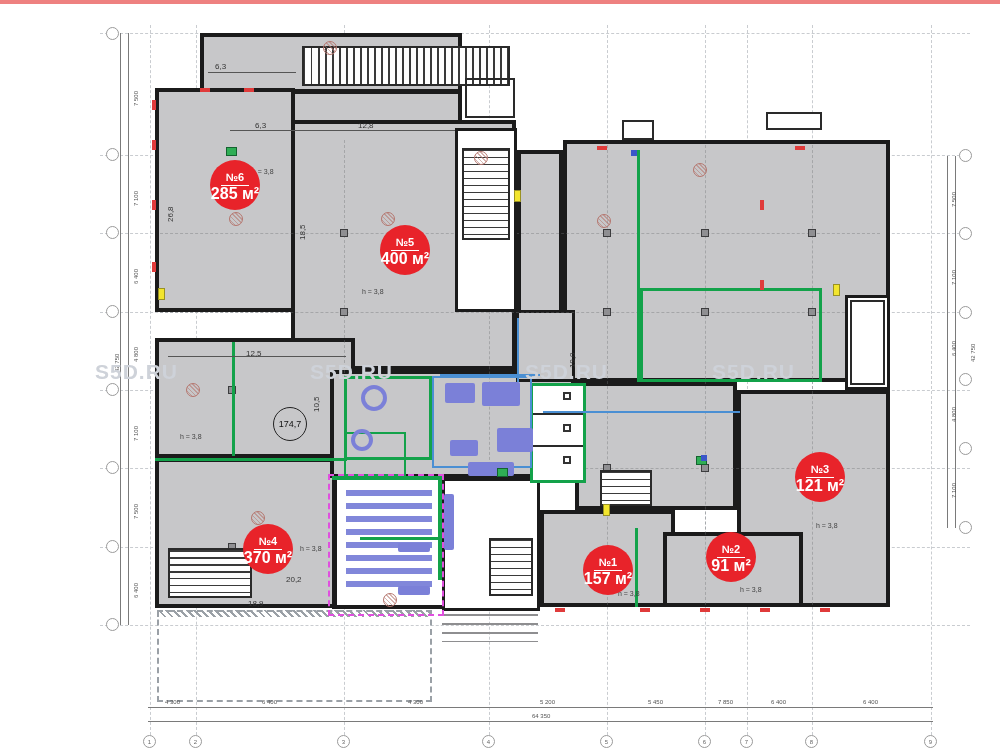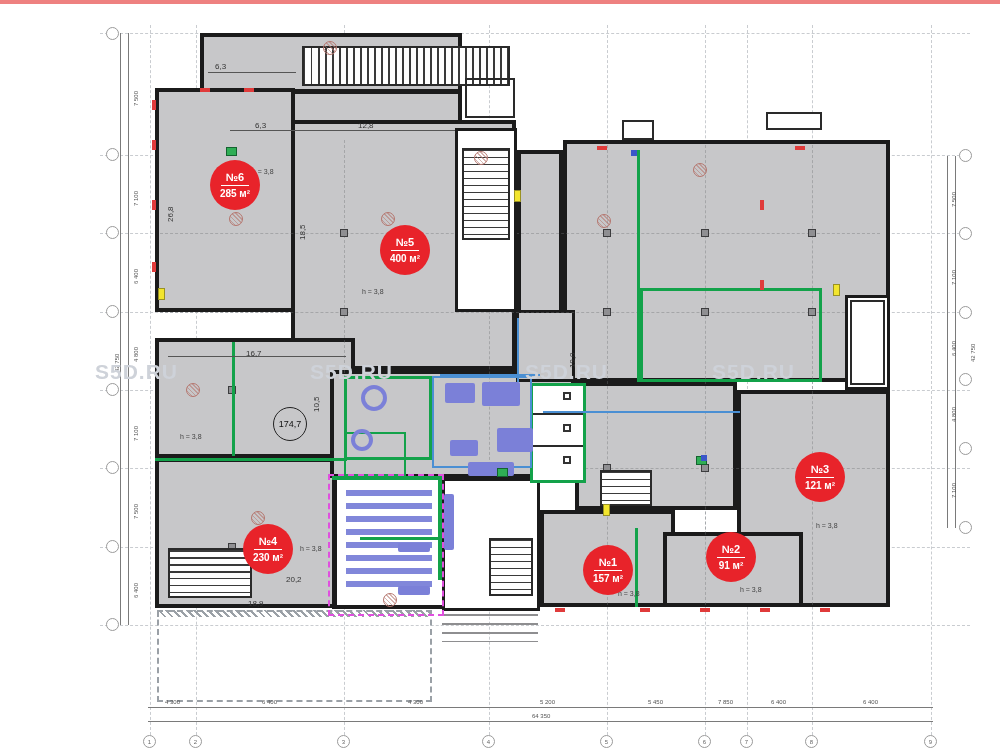--- a/index.html
+++ b/index.html
@@ -38,21 +38,21 @@
   .rm{background:#e03b3b;z-index:7;}
   .ym{background:#f2e52e;border:1px solid #9a9222;z-index:7;}
   .gm{background:#2fae55;border:1px solid #14632f;z-index:7;}
   .bm{background:#3a56c9;z-index:7;}
   .stamp{width:14px;height:14px;border-radius:50%;border:1.5px solid #b5756d;z-index:7;
          background:repeating-linear-gradient(45deg,rgba(181,117,109,.55) 0 1px,transparent 1px 3px);}
   
   .badge{width:50px;height:50px;border-radius:50%;background:#e8232a;color:#fff;z-index:10;
          display:flex;flex-direction:column;align-items:center;justify-content:center;font-weight:bold;}
   .badge .num{font-size:11px;line-height:12px;border-bottom:1px solid #fff;padding:0 5px 2px;}
-  .badge .ar{font-size:10px;line-height:11px;padding-top:2px;}
+  .badge .ar{font-size:16px;line-height:11px;padding-top:2px;}
   .acirc{width:34px;height:34px;border-radius:50%;border:1.5px solid #222;z-index:9;
          display:flex;align-items:center;justify-content:center;font-size:9px;color:#111;}
   .wm{font-size:21px;font-weight:bold;letter-spacing:1px;color:#ced2d9;z-index:11;}
   .dim{font-size:8px;color:#333;z-index:9;white-space:nowrap;}
   .hn{font-size:7px;color:#444;z-index:9;white-space:nowrap;}
   .vert{transform:rotate(-90deg);transform-origin:left top;}
   .dimline{background:#555;z-index:8;}
   
   .axline{background:#7a7a7a;z-index:2;}
   .bub{width:13px;height:13px;border-radius:50%;border:1px solid #9a9a9a;background:#fff;z-index:3;
@@ -213,21 +213,21 @@
 <div class="abs badge" style="left:210px;top:160px">
   <span class="num">№6</span>
   <span class="ar">285 м²</span>
 </div>
 <div class="abs badge" style="left:380px;top:225px">
   <span class="num">№5</span>
   <span class="ar">400 м²</span>
 </div>
 <div class="abs badge" style="left:243px;top:524px">
   <span class="num">№4</span>
-  <span class="ar">230 м²</span>
+  <span class="ar">370 м²</span>
 </div>
 <div class="abs badge" style="left:795px;top:452px">
   <span class="num">№3</span>
   <span class="ar">121 м²</span>
 </div>
 <div class="abs badge" style="left:706px;top:532px">
   <span class="num">№2</span>
   <span class="ar">91 м²</span>
 </div>
 <div class="abs badge" style="left:583px;top:545px">
@@ -242,21 +242,21 @@
 <div class="abs hn" style="left:362px;top:288px">h = 3,8</div>
 <div class="abs hn" style="left:180px;top:433px">h = 3,8</div>
 <div class="abs hn" style="left:300px;top:545px">h = 3,8</div>
 <div class="abs hn" style="left:618px;top:590px">h = 3,8</div>
 <div class="abs hn" style="left:740px;top:586px">h = 3,8</div>
 <div class="abs hn" style="left:816px;top:522px">h = 3,8</div>
 
 <div class="abs dim" style="left:215px;top:62px">6,3</div>
 <div class="abs dim" style="left:255px;top:121px">6,3</div>
 <div class="abs dim" style="left:358px;top:121px">12,8</div>
-<div class="abs dim" style="left:246px;top:349px">16,7</div>
+<div class="abs dim" style="left:246px;top:349px">12,5</div>
 <div class="abs dim vert" style="left:312px;top:412px">10,5</div>
 <div class="abs dim" style="left:286px;top:575px">20,2</div>
 <div class="abs dim" style="left:248px;top:599px">18,9</div>
 <div class="abs dim vert" style="left:568px;top:368px">19,0</div>
 <div class="abs dim vert" style="left:298px;top:240px">18,5</div>
 <div class="abs dim vert" style="left:166px;top:222px">26,8</div>
 <div class="abs dimline" style="left:208px;top:72px;width:88px;height:1px"></div>
 <div class="abs dimline" style="left:168px;top:356px;width:178px;height:1px"></div>
 <div class="abs dimline" style="left:230px;top:130px;width:225px;height:1px"></div>
 

